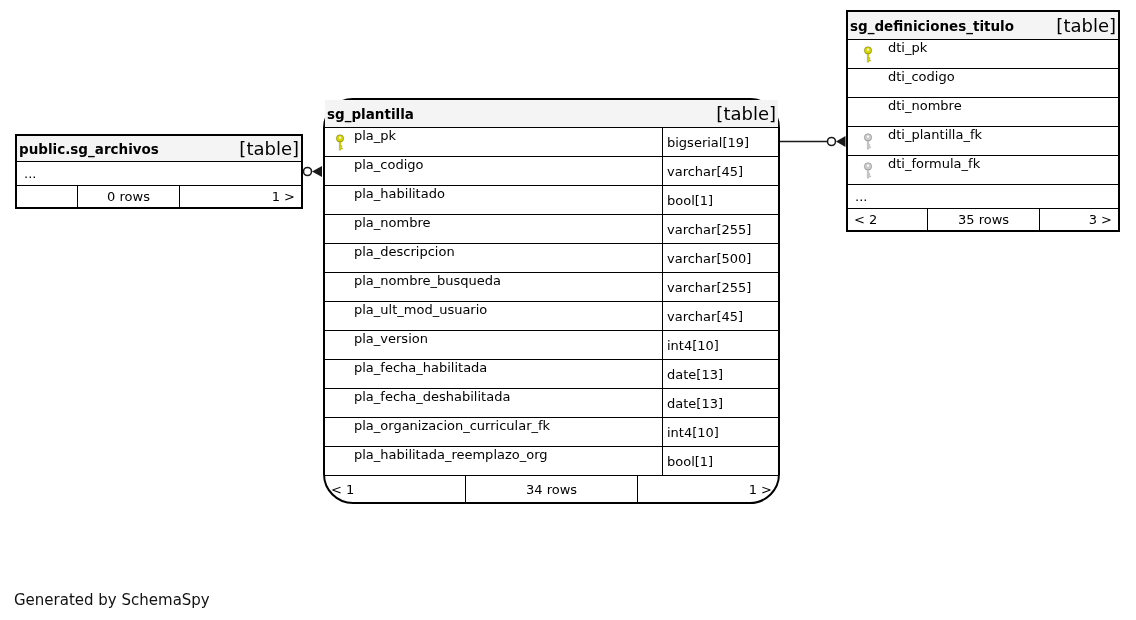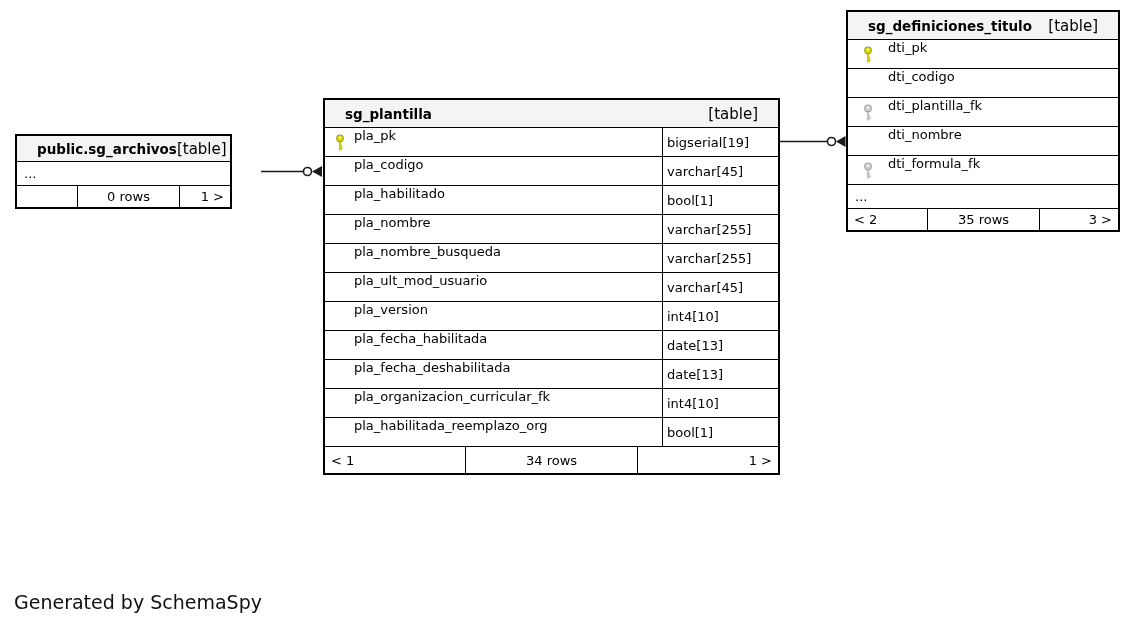--- a/index.html
+++ b/index.html
@@ -14,24 +14,24 @@
     width:1136px;height:620px;position:relative;background:#ffffff;
     font-family:"DejaVu Sans", sans-serif;color:#000;overflow:hidden;
   }
   .db-table{
     position:absolute;background:#ffffff;border:2px solid var(--border);
     box-sizing:border-box;
   }
   .hdr{
     display:flex;align-items:center;justify-content:space-between;
     background:var(--header-bg);border-bottom:1px solid var(--border);
-    padding:0 20px;box-sizing:border-box;
+    padding:0 2px;box-sizing:border-box;
   }
   .hdr .title{font-weight:bold;font-size:13.5px;white-space:nowrap;}
-  .hdr .badge{font-size:15px;white-space:nowrap;}
+  .hdr .badge{font-size:18px;white-space:nowrap;}
   .row{
     display:flex;border-bottom:1px solid var(--border);
     box-sizing:border-box;height:29px;
   }
   .icon{width:15px;margin-left:7px;display:flex;align-items:center;justify-content:center;flex:0 0 auto;}
   .tbl-right .icon{width:20px;margin-left:10px;}
   .key-pk{color:var(--pk-key);}
   .key-fk{color:var(--fk-key);}
   .col-name{font-size:13px;padding-left:7px;white-space:nowrap;}
   .tbl-right .col-name{padding-left:10px;}
@@ -47,43 +47,43 @@
   .ftr{display:flex;box-sizing:border-box;}
   .ftr>div{
     display:flex;align-items:center;font-size:13px;box-sizing:border-box;
     white-space:nowrap;
   }
   .ftr .l{justify-content:flex-start;padding-left:6px;border-right:1px solid var(--border);flex:0 0 auto;}
   .ftr .c{justify-content:center;border-right:1px solid var(--border);flex:0 0 auto;}
   .ftr .r{justify-content:flex-end;padding-right:6px;flex:1 1 auto;}
 
   
-  #tbl-archivos{left:15px;top:134px;width:217px;}
+  #tbl-archivos{left:15px;top:134px;width:288px;}
   #tbl-archivos .hdr{height:26px;}
   #tbl-archivos .ellipsis-row{height:24px;}
   #tbl-archivos .ftr>div{height:21px;}
   #tbl-archivos .ftr .l{width:61px;}
   #tbl-archivos .ftr .c{width:102px;}
 
-  #tbl-plantilla{left:323px;top:98px;width:457px;}
+  #tbl-plantilla{left:323px;top:98px;width:457px;border-radius:30px;}
   #tbl-plantilla .hdr{height:28px;}
   #tbl-plantilla .ftr>div{height:26px;}
   #tbl-plantilla .ftr .l{width:141px;}
   #tbl-plantilla .ftr .c{width:172px;}
 
   #tbl-definiciones{left:846px;top:10px;width:274px;}
   #tbl-definiciones .hdr{height:28px;}
   #tbl-definiciones .ellipsis-row{height:24px;}
   #tbl-definiciones .ftr>div{height:21px;}
   #tbl-definiciones .ftr .l{width:80px;}
   #tbl-definiciones .ftr .c{width:112px;}
 
   .connector-layer{position:absolute;left:0;top:0;pointer-events:none;}
   .footer-note{
-    position:absolute;left:14px;top:591px;font-size:19px;color:#111;
+    position:absolute;left:14px;top:591px;font-size:15px;color:#111;
     white-space:nowrap;
   }
 </style>
 </head>
 <body>
 
 <svg class="connector-layer" width="1136" height="620" viewBox="0 0 1136 620">
 
   <g>
     <line x1="261" y1="171.5" x2="303" y2="171.5" stroke="#1a1a1a" stroke-width="1.6"></line>
@@ -140,20 +140,25 @@
     <span class="col-name">pla_habilitado</span>
     <span class="col-type">bool[1]</span>
   </div>
   <div class="row">
     <span class="icon"></span>
     <span class="col-name">pla_nombre</span>
     <span class="col-type">varchar[255]</span>
   </div>
   <div class="row">
     <span class="icon"></span>
+    <span class="col-name">pla_descripcion</span>
+    <span class="col-type">varchar[500]</span>
+  </div>
+  <div class="row">
+    <span class="icon"></span>
     <span class="col-name">pla_nombre_busqueda</span>
     <span class="col-type">varchar[255]</span>
   </div>
   <div class="row">
     <span class="icon"></span>
     <span class="col-name">pla_ult_mod_usuario</span>
     <span class="col-type">varchar[45]</span>
   </div>
   <div class="row">
     <span class="icon"></span>
@@ -202,32 +207,32 @@
           <path d="M4.1 7.8 L4.1 16.2 L5.9 16.2 L5.9 15 L7.6 15 L7.6 13.8 L5.9 13.8 L5.9 12.8 L7 12.8 L7 11.6 L5.9 11.6 L5.9 7.8 Z" fill="currentColor" stroke="rgba(0,0,0,0.25)" stroke-width="0.5"></path>
         </svg>
       </span>
     <span class="col-name">dti_pk</span>
   </div>
   <div class="row">
     <span class="icon"></span>
     <span class="col-name">dti_codigo</span>
   </div>
   <div class="row">
+    <span class="icon"></span>
+    <span class="col-name">dti_nombre</span>
+  </div>
+  <div class="row">
     <span class="icon key-fk">
         <svg width="10" height="17" viewBox="0 0 10 17">
           <circle cx="5" cy="4.4" r="3.7" fill="currentColor" stroke="rgba(0,0,0,0.3)" stroke-width="0.8"></circle>
           <circle cx="5" cy="3.7" r="1.1" fill="#ffffff"></circle>
           <path d="M4.1 7.8 L4.1 16.2 L5.9 16.2 L5.9 15 L7.6 15 L7.6 13.8 L5.9 13.8 L5.9 12.8 L7 12.8 L7 11.6 L5.9 11.6 L5.9 7.8 Z" fill="currentColor" stroke="rgba(0,0,0,0.2)" stroke-width="0.5"></path>
         </svg>
       </span>
     <span class="col-name">dti_plantilla_fk</span>
-  </div>
-  <div class="row">
-    <span class="icon"></span>
-    <span class="col-name">dti_nombre</span>
   </div>
   <div class="row">
     <span class="icon key-fk">
         <svg width="10" height="17" viewBox="0 0 10 17">
           <circle cx="5" cy="4.4" r="3.7" fill="currentColor" stroke="rgba(0,0,0,0.3)" stroke-width="0.8"></circle>
           <circle cx="5" cy="3.7" r="1.1" fill="#ffffff"></circle>
           <path d="M4.1 7.8 L4.1 16.2 L5.9 16.2 L5.9 15 L7.6 15 L7.6 13.8 L5.9 13.8 L5.9 12.8 L7 12.8 L7 11.6 L5.9 11.6 L5.9 7.8 Z" fill="currentColor" stroke="rgba(0,0,0,0.2)" stroke-width="0.5"></path>
         </svg>
       </span>
     <span class="col-name">dti_formula_fk</span>

